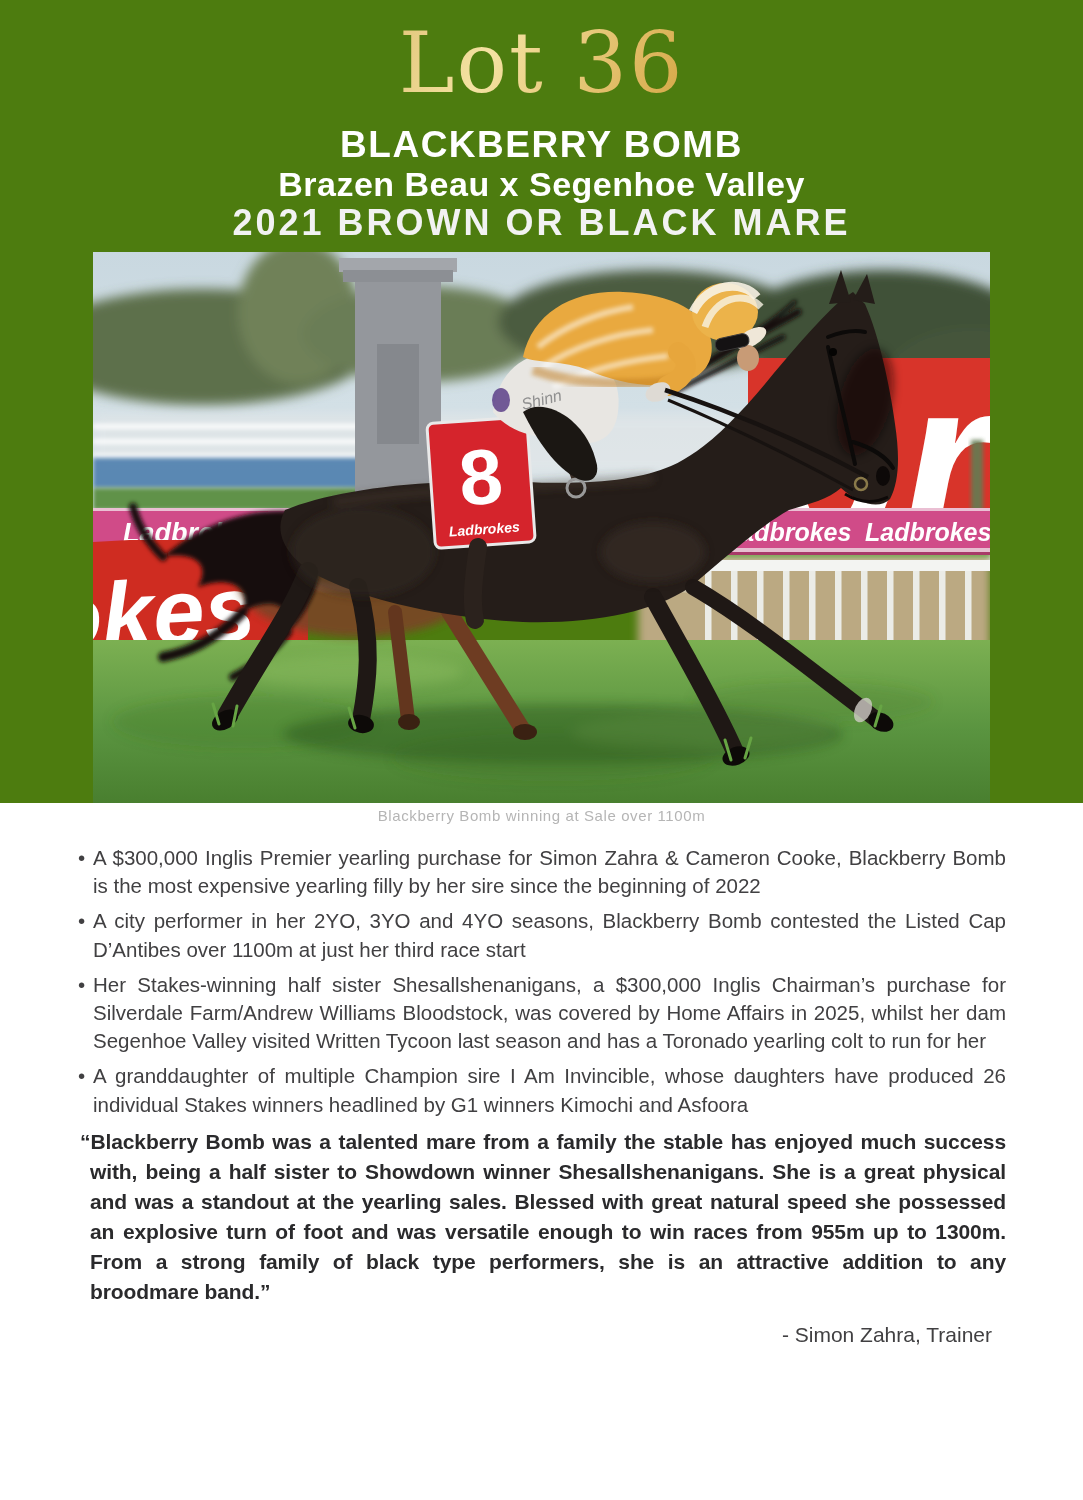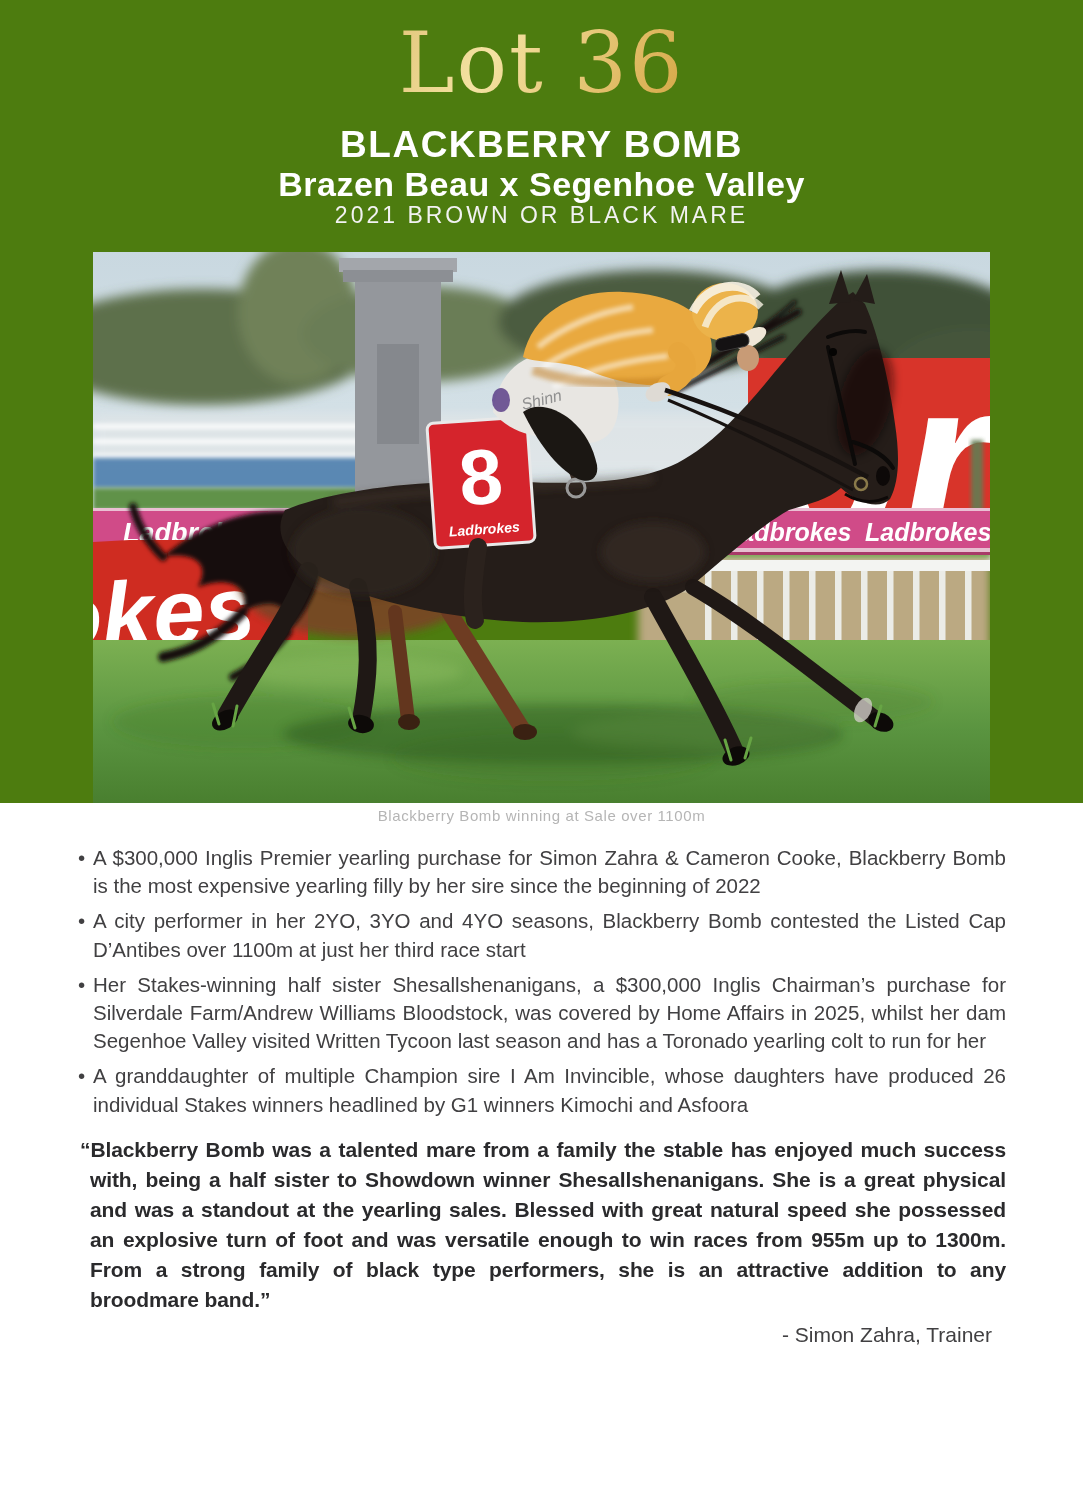--- a/index.html
+++ b/index.html
@@ -6,34 +6,34 @@
   .page{position:relative;width:1083px;height:1500px;background:#ffffff;
         font-family:"Liberation Sans",sans-serif;overflow:hidden;}
   .hero{position:absolute;left:0;top:0;width:1083px;height:803px;background:#4d7c0f;}
   .hero-line{position:absolute;left:0;right:0;text-align:center;white-space:nowrap;}
   .lot-title{top:14px;font-family:"DejaVu Serif","Liberation Serif",serif;
         font-size:84px;font-weight:400;letter-spacing:2px;color:#d2a64a;
         background:linear-gradient(115deg,#8a5f22 0%,#caa045 22%,#f4e2a2 45%,#d9ae50 62%,#9c7226 85%,#7f591d 100%);
         -webkit-background-clip:text;background-clip:text;-webkit-text-fill-color:transparent;}
   .horse-name{top:124px;font-size:37px;font-weight:bold;color:#ffffff;letter-spacing:1.5px;}
   .pedigree{top:165px;font-size:34px;font-weight:bold;color:#ffffff;letter-spacing:0.5px;}
-  .mare-desc{top:202px;font-size:23px;font-weight:400;color:#f2f2f2;letter-spacing:3px;}
+  .mare-desc{top:202px;font-size:36px;font-weight:700;color:#f2f2f2;letter-spacing:3px;}
   .photo-frame{position:absolute;left:93px;top:252px;width:897px;height:551px;overflow:hidden;}
   .photo-frame svg{display:block;width:100%;height:100%;}
   .caption{position:absolute;left:0;right:0;top:807px;text-align:center;
         font-size:15px;color:#b5b5b5;letter-spacing:0.6px;}
   .content{position:absolute;left:78px;top:844px;width:928px;color:#414042;}
   ul.bullets{list-style:none;margin:0;padding:0;}
   ul.bullets li{position:relative;padding-left:15px;text-align:justify;
         font-size:20.5px;line-height:28.2px;margin-bottom:7px;}
   ul.bullets li .dot{position:absolute;left:0;top:0;}
-  .quote{margin-top:16px;font-weight:bold;font-size:21px;line-height:30px;
+  .quote{margin-top:8px;font-weight:bold;font-size:21px;line-height:30px;
         color:#2a2a2c;text-align:justify;padding-left:12px;text-indent:-10px;
         letter-spacing:-0.1px;}
-  .attribution{margin-top:8px;text-align:right;font-size:21px;color:#414042;padding-right:14px;}
+  .attribution{margin-top:16px;text-align:right;font-size:21px;color:#414042;padding-right:14px;}
 </style>
 </head>
 <body>
 
 <div class="page">
 
   <div class="hero">
     <div class="hero-line lot-title">Lot 36</div>
     <div class="hero-line horse-name">BLACKBERRY BOMB</div>
     <div class="hero-line pedigree">Brazen Beau x Segenhoe Valley</div>

